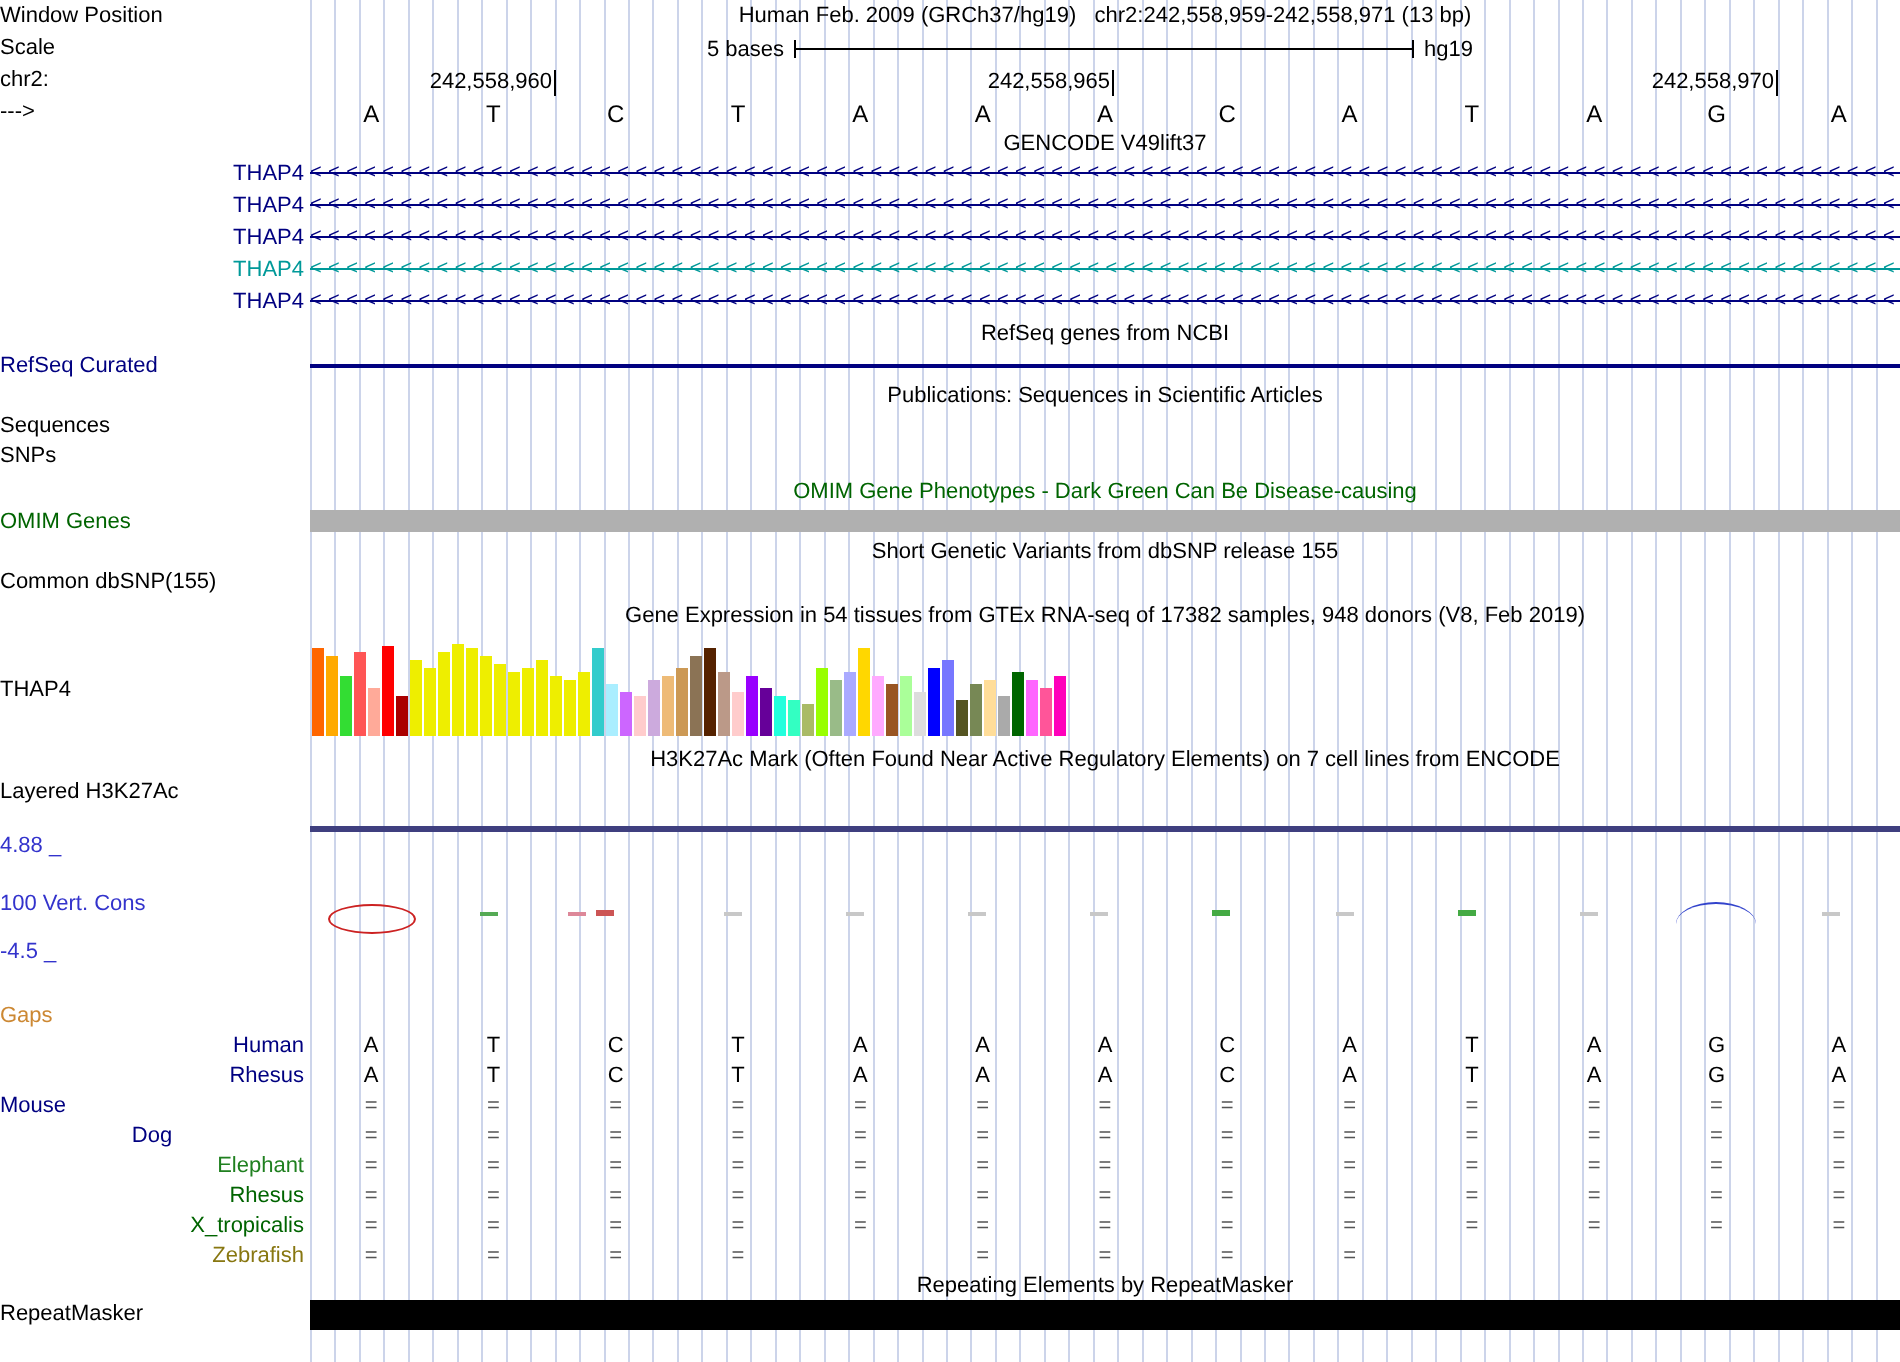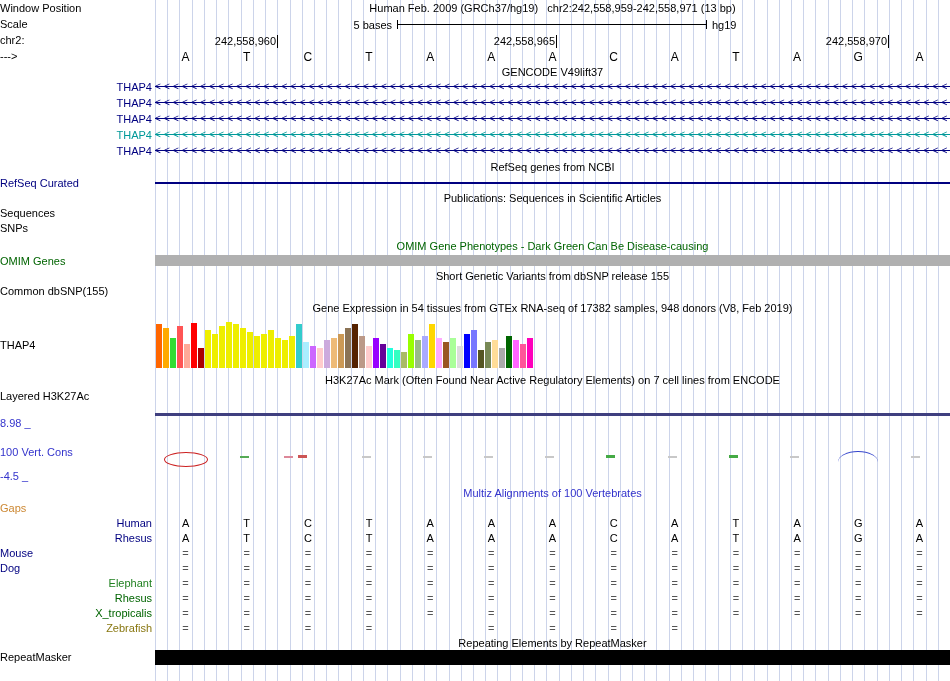--- a/index.html
+++ b/index.html
@@ -163,41 +163,40 @@
       <div style="position: absolute; left: 350px; bottom: 0px; width: 6px; height: 32px; background: rgb(0, 102, 0);"></div>
       <div style="position: absolute; left: 357px; bottom: 0px; width: 6px; height: 28px; background: rgb(255, 102, 255);"></div>
       <div style="position: absolute; left: 364px; bottom: 0px; width: 6px; height: 24px; background: rgb(255, 85, 153);"></div>
       <div style="position: absolute; left: 371px; bottom: 0px; width: 6px; height: 30px; background: rgb(255, 0, 187);"></div>
     </div>
 
   <div class="title" style="top:374px">H3K27Ac Mark (Often Found Near Active Regulatory Elements) on 7 cell lines from ENCODE</div>
   <div class="lbl" style="top:390px">Layered H3K27Ac</div>
   <div class="hbar" style="top: 413px; height: 3px; background: rgb(63, 63, 127);"></div>
 
-  <div class="lbl blue" style="top:417px">8.98 _</div>
+  <div class="lbl blue" style="top:417px">4.88 _</div>
   <div class="lbl blue" style="top:446px">100 Vert. Cons</div>
   <div class="lbl blue" style="top:470px">-4.5 _</div>
   <div id="cons-marks">
       <div style="position: absolute; left: 164px; top: 452px; width: 44px; height: 15px; border: 1.5px solid rgb(204, 34, 34); border-radius: 50%;"></div>
       <div style="position: absolute; left: 240px; top: 456px; width: 9px; height: 2px; background: rgb(85, 170, 85);"></div>
       <div style="position: absolute; left: 284px; top: 456px; width: 9px; height: 2px; background: rgb(221, 136, 153);"></div>
       <div style="position: absolute; left: 298px; top: 455px; width: 9px; height: 3px; background: rgb(204, 85, 85);"></div>
       <div style="position: absolute; left: 362px; top: 456px; width: 9px; height: 2px; background: rgb(200, 200, 200);"></div>
       <div style="position: absolute; left: 423px; top: 456px; width: 9px; height: 2px; background: rgb(200, 200, 200);"></div>
       <div style="position: absolute; left: 484px; top: 456px; width: 9px; height: 2px; background: rgb(200, 200, 200);"></div>
       <div style="position: absolute; left: 545px; top: 456px; width: 9px; height: 2px; background: rgb(200, 200, 200);"></div>
       <div style="position: absolute; left: 606px; top: 455px; width: 9px; height: 3px; background: rgb(68, 170, 68);"></div>
       <div style="position: absolute; left: 668px; top: 456px; width: 9px; height: 2px; background: rgb(200, 200, 200);"></div>
       <div style="position: absolute; left: 729px; top: 455px; width: 9px; height: 3px; background: rgb(68, 170, 68);"></div>
       <div style="position: absolute; left: 790px; top: 456px; width: 9px; height: 2px; background: rgb(200, 200, 200);"></div>
       <div style="position: absolute; left: 838px; top: 451px; width: 40px; height: 11px; border-top: 1.5px solid rgb(51, 68, 204); border-radius: 50% 50% 0px 0px / 100% 100% 0px 0px;"></div>
       <div style="position: absolute; left: 911px; top: 456px; width: 9px; height: 2px; background: rgb(200, 200, 200);"></div>
     </div>
 
-  <div class="title blue" style="top:487px">Multiz Alignments of 100 Vertebrates</div>
   <div class="lbl orange" style="top:502px">Gaps</div>
   <div id="multiz-rows">
       <div style="position: absolute; left: 0px; top: 517px; width: 152px; text-align: right; color: rgb(0, 0, 128); height: 13px; line-height: 13px;">Human</div>
       <div style="position: absolute; left: 155px; top: 517px; width: 61.1538px; text-align: center; color: rgb(0, 0, 0); height: 13px; line-height: 13px;">A</div>
       <div style="position: absolute; left: 216.154px; top: 517px; width: 61.1538px; text-align: center; color: rgb(0, 0, 0); height: 13px; line-height: 13px;">T</div>
       <div style="position: absolute; left: 277.308px; top: 517px; width: 61.1538px; text-align: center; color: rgb(0, 0, 0); height: 13px; line-height: 13px;">C</div>
       <div style="position: absolute; left: 338.462px; top: 517px; width: 61.1538px; text-align: center; color: rgb(0, 0, 0); height: 13px; line-height: 13px;">T</div>
       <div style="position: absolute; left: 399.615px; top: 517px; width: 61.1538px; text-align: center; color: rgb(0, 0, 0); height: 13px; line-height: 13px;">A</div>
       <div style="position: absolute; left: 460.769px; top: 517px; width: 61.1538px; text-align: center; color: rgb(0, 0, 0); height: 13px; line-height: 13px;">A</div>
       <div style="position: absolute; left: 521.923px; top: 517px; width: 61.1538px; text-align: center; color: rgb(0, 0, 0); height: 13px; line-height: 13px;">A</div>
@@ -228,21 +227,21 @@
       <div style="position: absolute; left: 338.462px; top: 547px; width: 61.1538px; text-align: center; color: rgb(85, 85, 85); height: 13px; line-height: 13px;">=</div>
       <div style="position: absolute; left: 399.615px; top: 547px; width: 61.1538px; text-align: center; color: rgb(85, 85, 85); height: 13px; line-height: 13px;">=</div>
       <div style="position: absolute; left: 460.769px; top: 547px; width: 61.1538px; text-align: center; color: rgb(85, 85, 85); height: 13px; line-height: 13px;">=</div>
       <div style="position: absolute; left: 521.923px; top: 547px; width: 61.1538px; text-align: center; color: rgb(85, 85, 85); height: 13px; line-height: 13px;">=</div>
       <div style="position: absolute; left: 583.077px; top: 547px; width: 61.1538px; text-align: center; color: rgb(85, 85, 85); height: 13px; line-height: 13px;">=</div>
       <div style="position: absolute; left: 644.231px; top: 547px; width: 61.1538px; text-align: center; color: rgb(85, 85, 85); height: 13px; line-height: 13px;">=</div>
       <div style="position: absolute; left: 705.385px; top: 547px; width: 61.1538px; text-align: center; color: rgb(85, 85, 85); height: 13px; line-height: 13px;">=</div>
       <div style="position: absolute; left: 766.538px; top: 547px; width: 61.1538px; text-align: center; color: rgb(85, 85, 85); height: 13px; line-height: 13px;">=</div>
       <div style="position: absolute; left: 827.692px; top: 547px; width: 61.1538px; text-align: center; color: rgb(85, 85, 85); height: 13px; line-height: 13px;">=</div>
       <div style="position: absolute; left: 888.846px; top: 547px; width: 61.1538px; text-align: center; color: rgb(85, 85, 85); height: 13px; line-height: 13px;">=</div>
-      <div style="position: absolute; left: 0px; top: 562px; width: 152px; text-align: left; color: rgb(0, 0, 128); height: 13px; line-height: 13px;">Dog</div>
+      <div style="position: absolute; left: 0px; top: 562px; width: 152px; text-align: center; color: rgb(0, 0, 128); height: 13px; line-height: 13px;">Dog</div>
       <div style="position: absolute; left: 155px; top: 562px; width: 61.1538px; text-align: center; color: rgb(85, 85, 85); height: 13px; line-height: 13px;">=</div>
       <div style="position: absolute; left: 216.154px; top: 562px; width: 61.1538px; text-align: center; color: rgb(85, 85, 85); height: 13px; line-height: 13px;">=</div>
       <div style="position: absolute; left: 277.308px; top: 562px; width: 61.1538px; text-align: center; color: rgb(85, 85, 85); height: 13px; line-height: 13px;">=</div>
       <div style="position: absolute; left: 338.462px; top: 562px; width: 61.1538px; text-align: center; color: rgb(85, 85, 85); height: 13px; line-height: 13px;">=</div>
       <div style="position: absolute; left: 399.615px; top: 562px; width: 61.1538px; text-align: center; color: rgb(85, 85, 85); height: 13px; line-height: 13px;">=</div>
       <div style="position: absolute; left: 460.769px; top: 562px; width: 61.1538px; text-align: center; color: rgb(85, 85, 85); height: 13px; line-height: 13px;">=</div>
       <div style="position: absolute; left: 521.923px; top: 562px; width: 61.1538px; text-align: center; color: rgb(85, 85, 85); height: 13px; line-height: 13px;">=</div>
       <div style="position: absolute; left: 583.077px; top: 562px; width: 61.1538px; text-align: center; color: rgb(85, 85, 85); height: 13px; line-height: 13px;">=</div>
       <div style="position: absolute; left: 644.231px; top: 562px; width: 61.1538px; text-align: center; color: rgb(85, 85, 85); height: 13px; line-height: 13px;">=</div>
       <div style="position: absolute; left: 705.385px; top: 562px; width: 61.1538px; text-align: center; color: rgb(85, 85, 85); height: 13px; line-height: 13px;">=</div>

